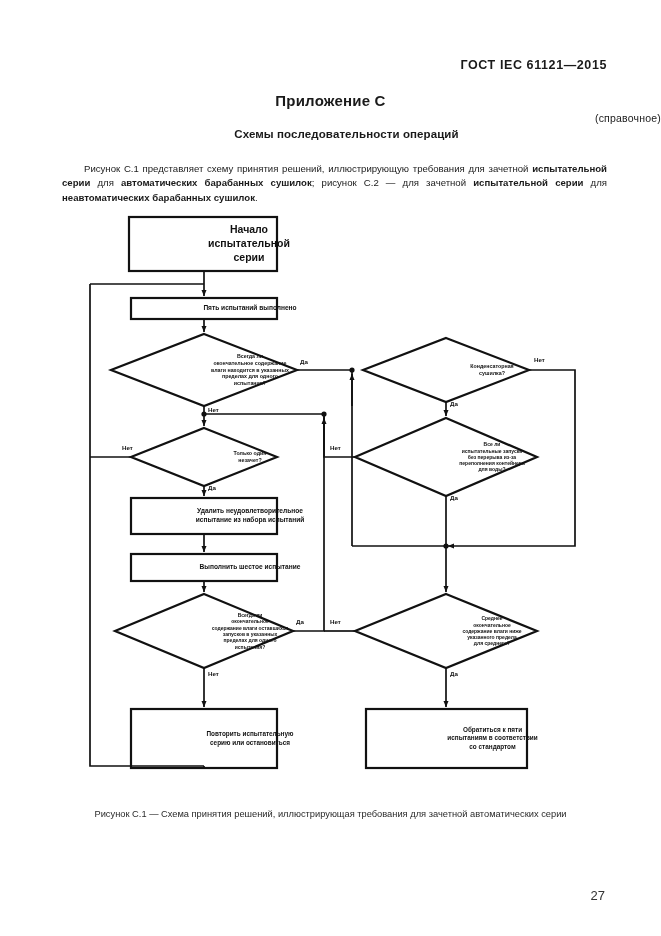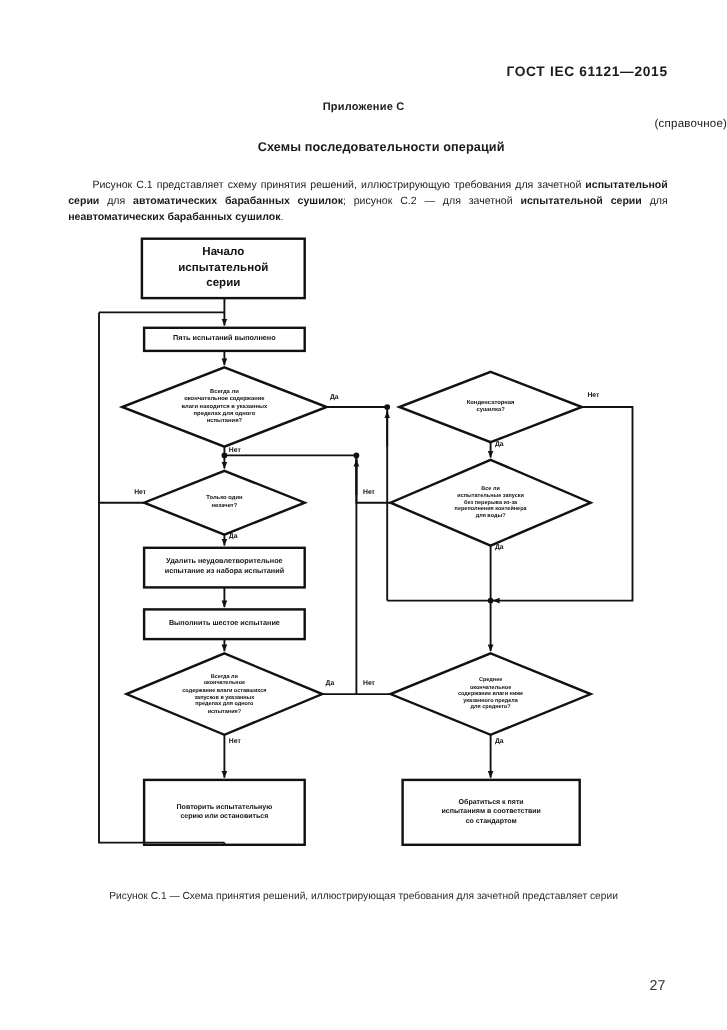--- a/index.html
+++ b/index.html
@@ -12,21 +12,21 @@
 
   
   .doc-header{
     position:absolute;left:0;right:54px;top:58px;
     text-align:right;font-size:12.5px;font-weight:bold;
     letter-spacing:0.6px;
   }
 
   
   .annex-block{position:absolute;left:0;right:0;top:92px;text-align:center;}
-  .annex-title{font-size:10px;font-weight:bold;letter-spacing:0.2px;}
+  .annex-title{font-size:15px;font-weight:bold;letter-spacing:0.2px;}
   .annex-sub{font-size:10.5px;margin-top:3px;letter-spacing:0.2px;text-align:right;}
 
   .section-title{
     position:absolute;left:0;right:0;top:128px;text-align:center;
     font-size:11.5px;font-weight:bold;letter-spacing:0.1px;padding-left:32px;
   }
 
   
   .intro{
     position:absolute;left:62px;right:54px;top:152px;
@@ -36,20 +36,21 @@
   .intro .indent{display:inline-block;width:22px;}
 
   
   .figure{position:absolute;left:0;top:206px;width:661px;height:600px;}
   svg.flow{position:absolute;left:0;top:0;}
 
   .node-text{
     position:absolute;display:flex;align-items:center;justify-content:center;
     text-align:center;font-weight:bold;pointer-events:none;
     color:#111;
+    padding-left:46px;
   }
   .t-start{font-size:10.5px;line-height:1.32;}
   .t-proc{font-size:6.6px;line-height:1.3;}
   .t-dec{font-size:5.3px;line-height:1.28;}
   .t-dec-sm{font-size:5.0px;line-height:1.26;}
   .t-term{font-size:6.4px;line-height:1.35;}
 
   .edge-label{
     position:absolute;font-size:6.2px;font-weight:bold;color:#111;
     white-space:nowrap;
@@ -203,18 +204,18 @@
     <div class="edge-label" style="left:534px;top:150px;">Нет</div>
     <div class="edge-label" style="left:450px;top:194px;">Да</div>
     <div class="edge-label" style="left:330px;top:238px;">Нет</div>
     <div class="edge-label" style="left:450px;top:288px;">Да</div>
     <div class="edge-label" style="left:330px;top:412px;">Нет</div>
     <div class="edge-label" style="left:450px;top:464px;">Да</div>
 
   </div>
 
   <div class="caption">
-    <div>Рисунок С.1 — Схема принятия решений, иллюстрирующая требования для зачетной представляет серии</div>
+    <div>Рисунок С.1 — Схема принятия решений, иллюстрирующая требования для зачетной автоматических серии</div>
   </div>
 
   <div class="page-num">27</div>
 
 </div>
 
 </body></html>

